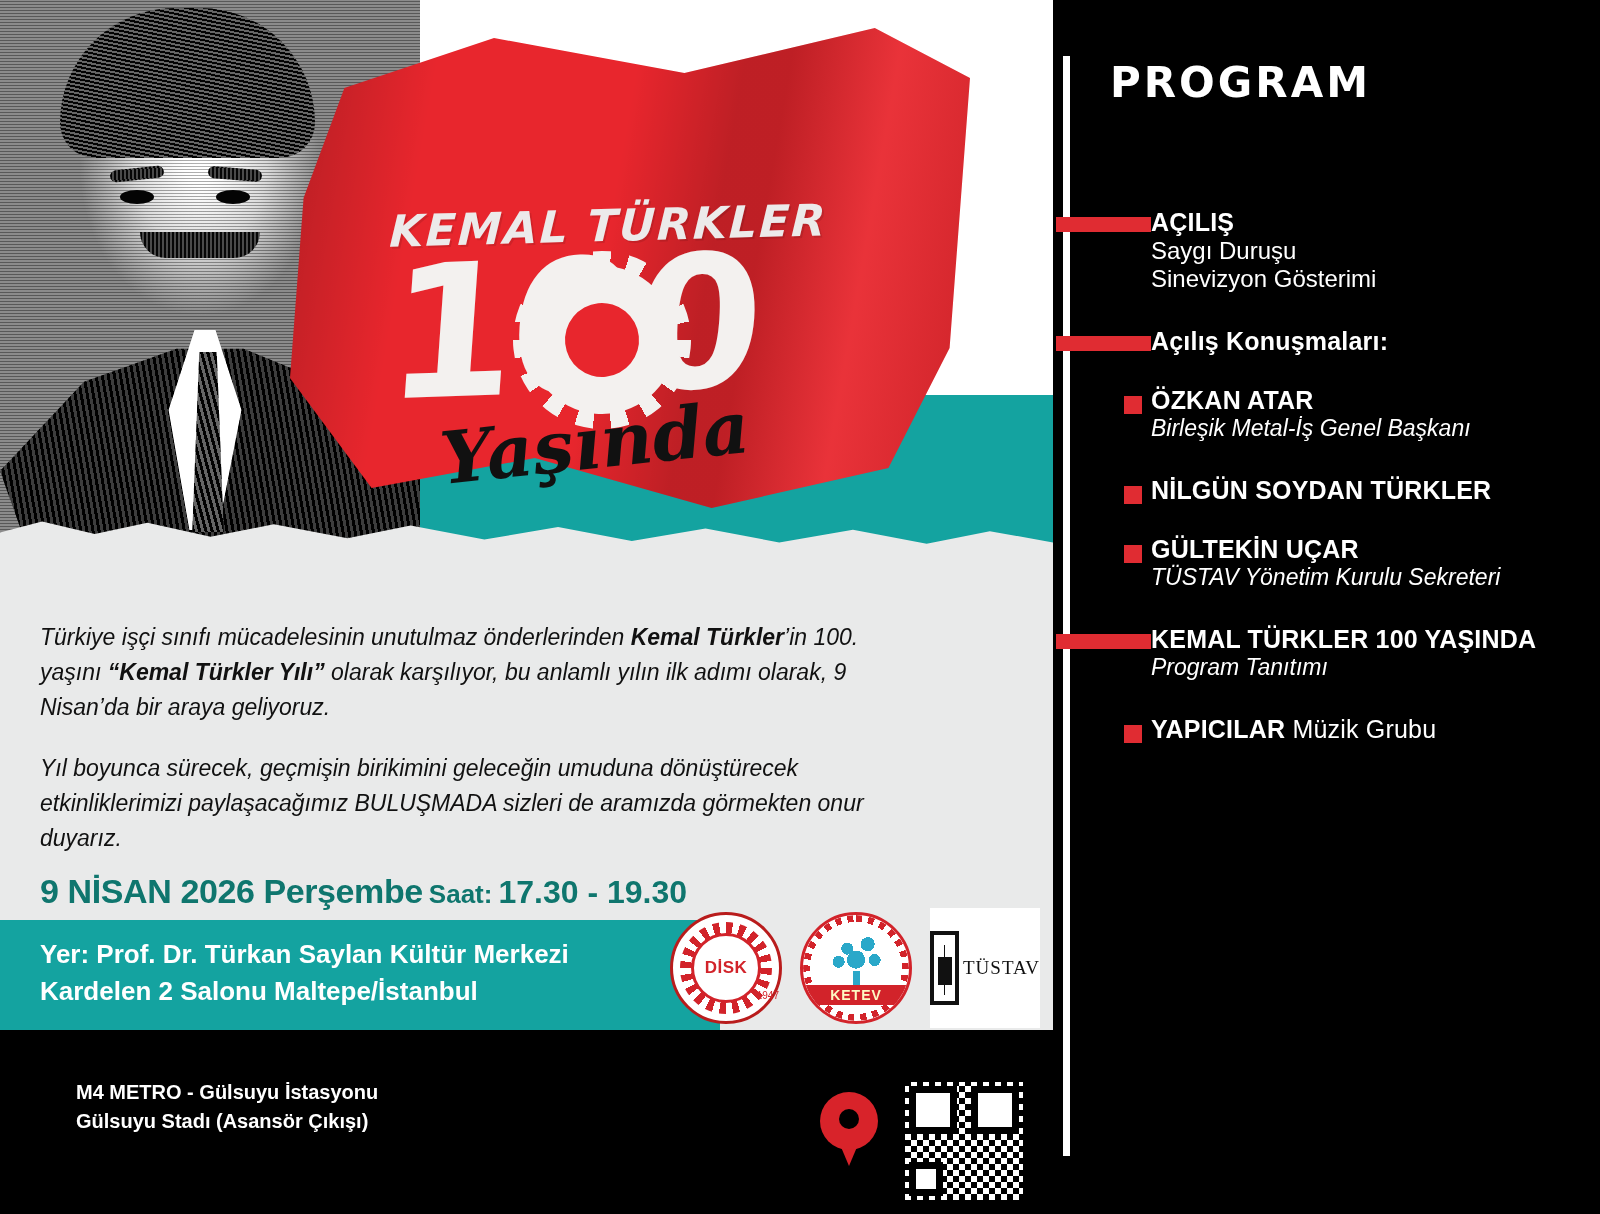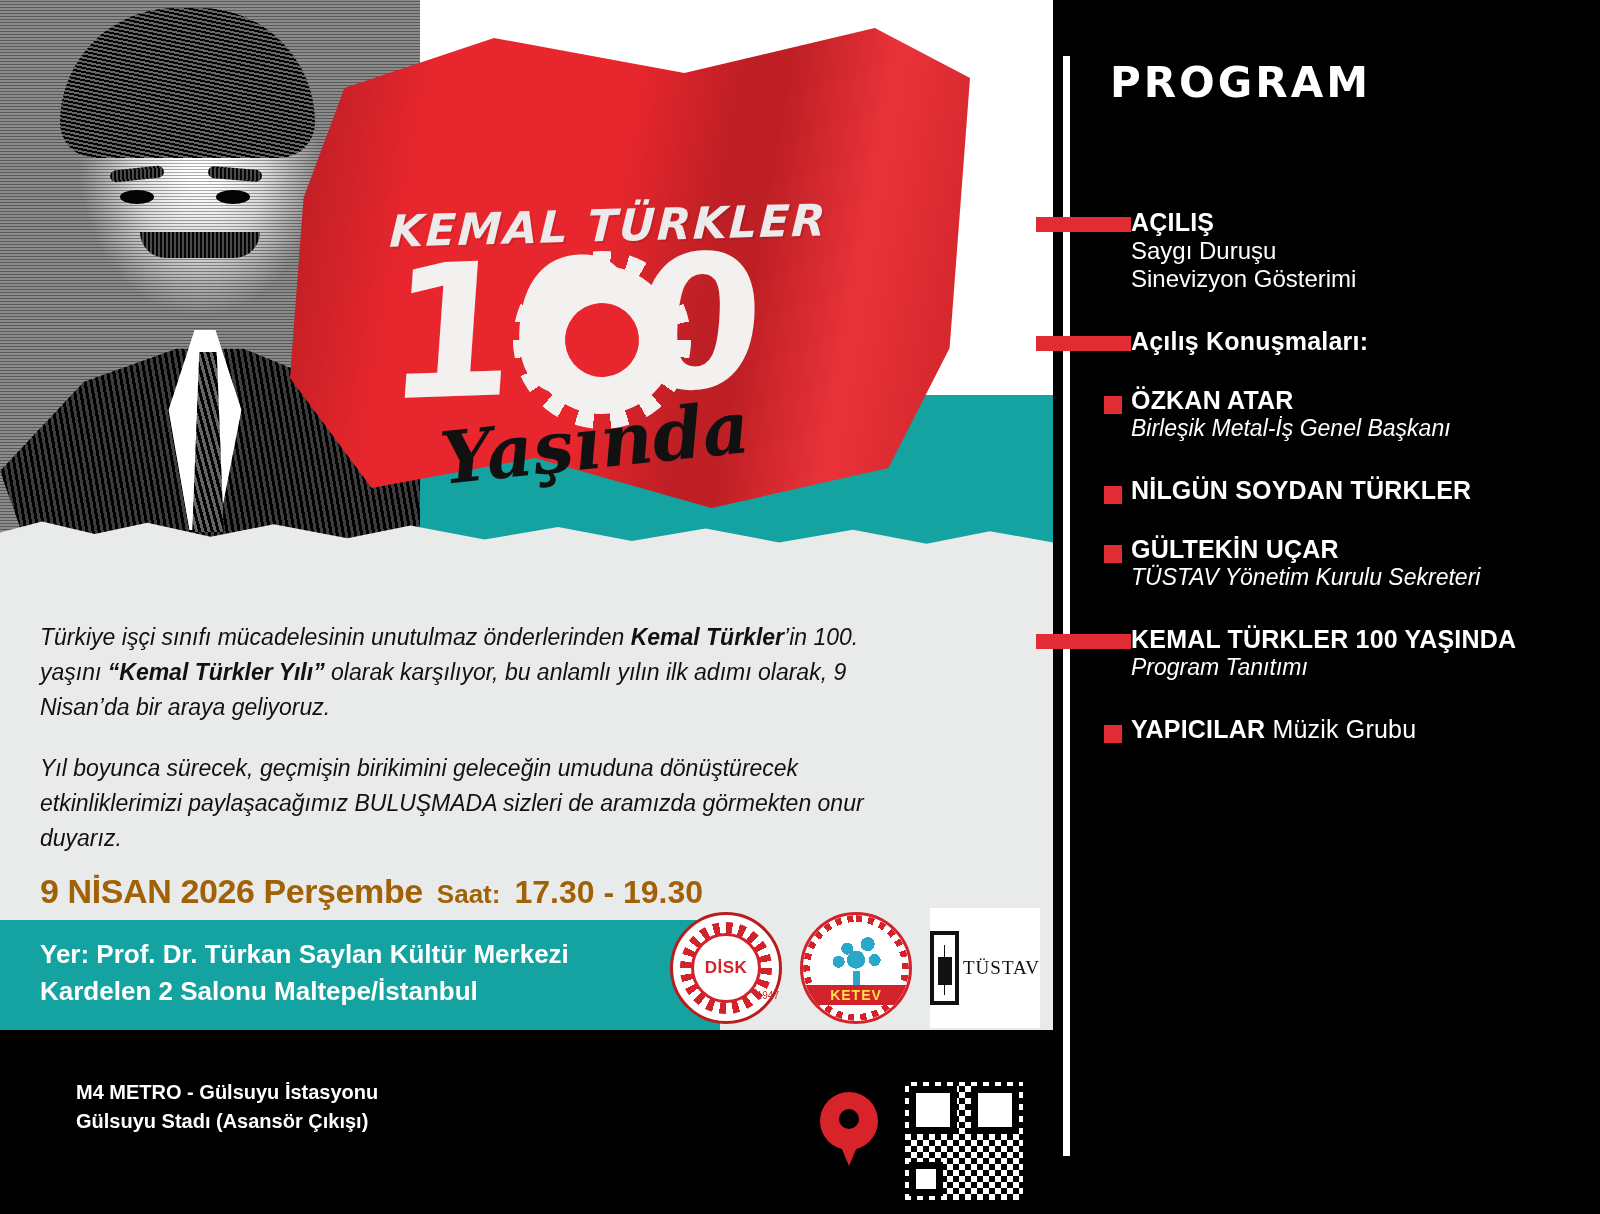--- a/index.html
+++ b/index.html
@@ -152,22 +152,22 @@
     font-size: 23px; line-height: 1.52; color: #111;
     font-style: italic;
     font-family: "Liberation Sans", sans-serif;
   }
   .body-text p + p { margin-top: 26px; }
   .body-text b { font-weight: 700; }
 
   
   .date-row {
     position: absolute; left: 40px; top: 872px;
-    display: flex; align-items: baseline; gap: 14px;
-    color: #a16207;
+    display: flex; align-items: baseline; gap: 6px;
+    color: #0f766e;
   }
   .date-main { font-size: 34px; font-weight: 700; letter-spacing: -.4px; }
   .date-time-label { font-size: 26px; font-weight: 700; }
   .date-time { font-size: 32px; font-weight: 700; }
 
   
   .venue {
     position: absolute; left: 0; top: 920px;
     width: 720px; height: 110px;
     background: #14a3a0;
@@ -215,21 +215,21 @@
                 radial-gradient(circle at 50% 65%, #2aa8c9 0 9px, transparent 9px),
                 radial-gradient(circle at 20% 70%, #2aa8c9 0 6px, transparent 6px),
                 radial-gradient(circle at 82% 66%, #2aa8c9 0 6px, transparent 6px);
   }
   .logo-ketev .trunk {
     position: absolute; left: 50%; top: 56px; width: 7px; height: 16px;
     margin-left: -3px; background: #2aa8c9;
   }
   .logo-ketev .band {
     position: absolute; left: 0; right: 0; top: 70px; height: 20px;
-    background: #d2232a; color: #fde047; font-size: 14px; font-weight: 700;
+    background: #d2232a; color: #fef9c3; font-size: 14px; font-weight: 700;
     display: flex; align-items: center; justify-content: center; letter-spacing: 1px;
   }
   .logo-ketev .gearring {
     position: absolute; inset: 0; border-radius: 50%;
     background: repeating-conic-gradient(#d2232a 0deg 7deg, rgba(255,255,255,0) 7deg 14deg);
     -webkit-mask: radial-gradient(circle, transparent 0 46px, #000 46px);
             mask: radial-gradient(circle, transparent 0 46px, #000 46px);
   }
   .logo-tustav {
     width: 110px; height: 120px; background: #fff;
@@ -303,21 +303,21 @@
   }
   .rail {
     position: absolute; left: 10px; top: 56px;
     width: 7px; height: 1100px; background: #fff;
   }
   .program-title {
     position: absolute; left: 57px; top: 58px;
     font-size: 42px; font-weight: 700; letter-spacing: 3px;
     font-family: "DejaVu Sans", sans-serif;
   }
-  .items { position: absolute; left: 0; top: 208px; width: 547px; }
+  .items { position: absolute; left: 0; top: 208px; width: 547px; padding-left: 20px; }
   .item { position: relative; display: flex; align-items: flex-start; }
   .tick-long {
     position: absolute; left: -17px; top: 9px; width: 95px; height: 15px; background: #e02c32;
   }
   .tick-sq {
     position: absolute; left: 51px; top: 10px; width: 18px; height: 18px; background: #e02c32;
   }
   .item-body { margin-left: 78px; }
   .item-head { font-size: 25px; font-weight: 700; letter-spacing: .2px; }
   .item-sub { font-size: 24px; font-weight: 400; }

